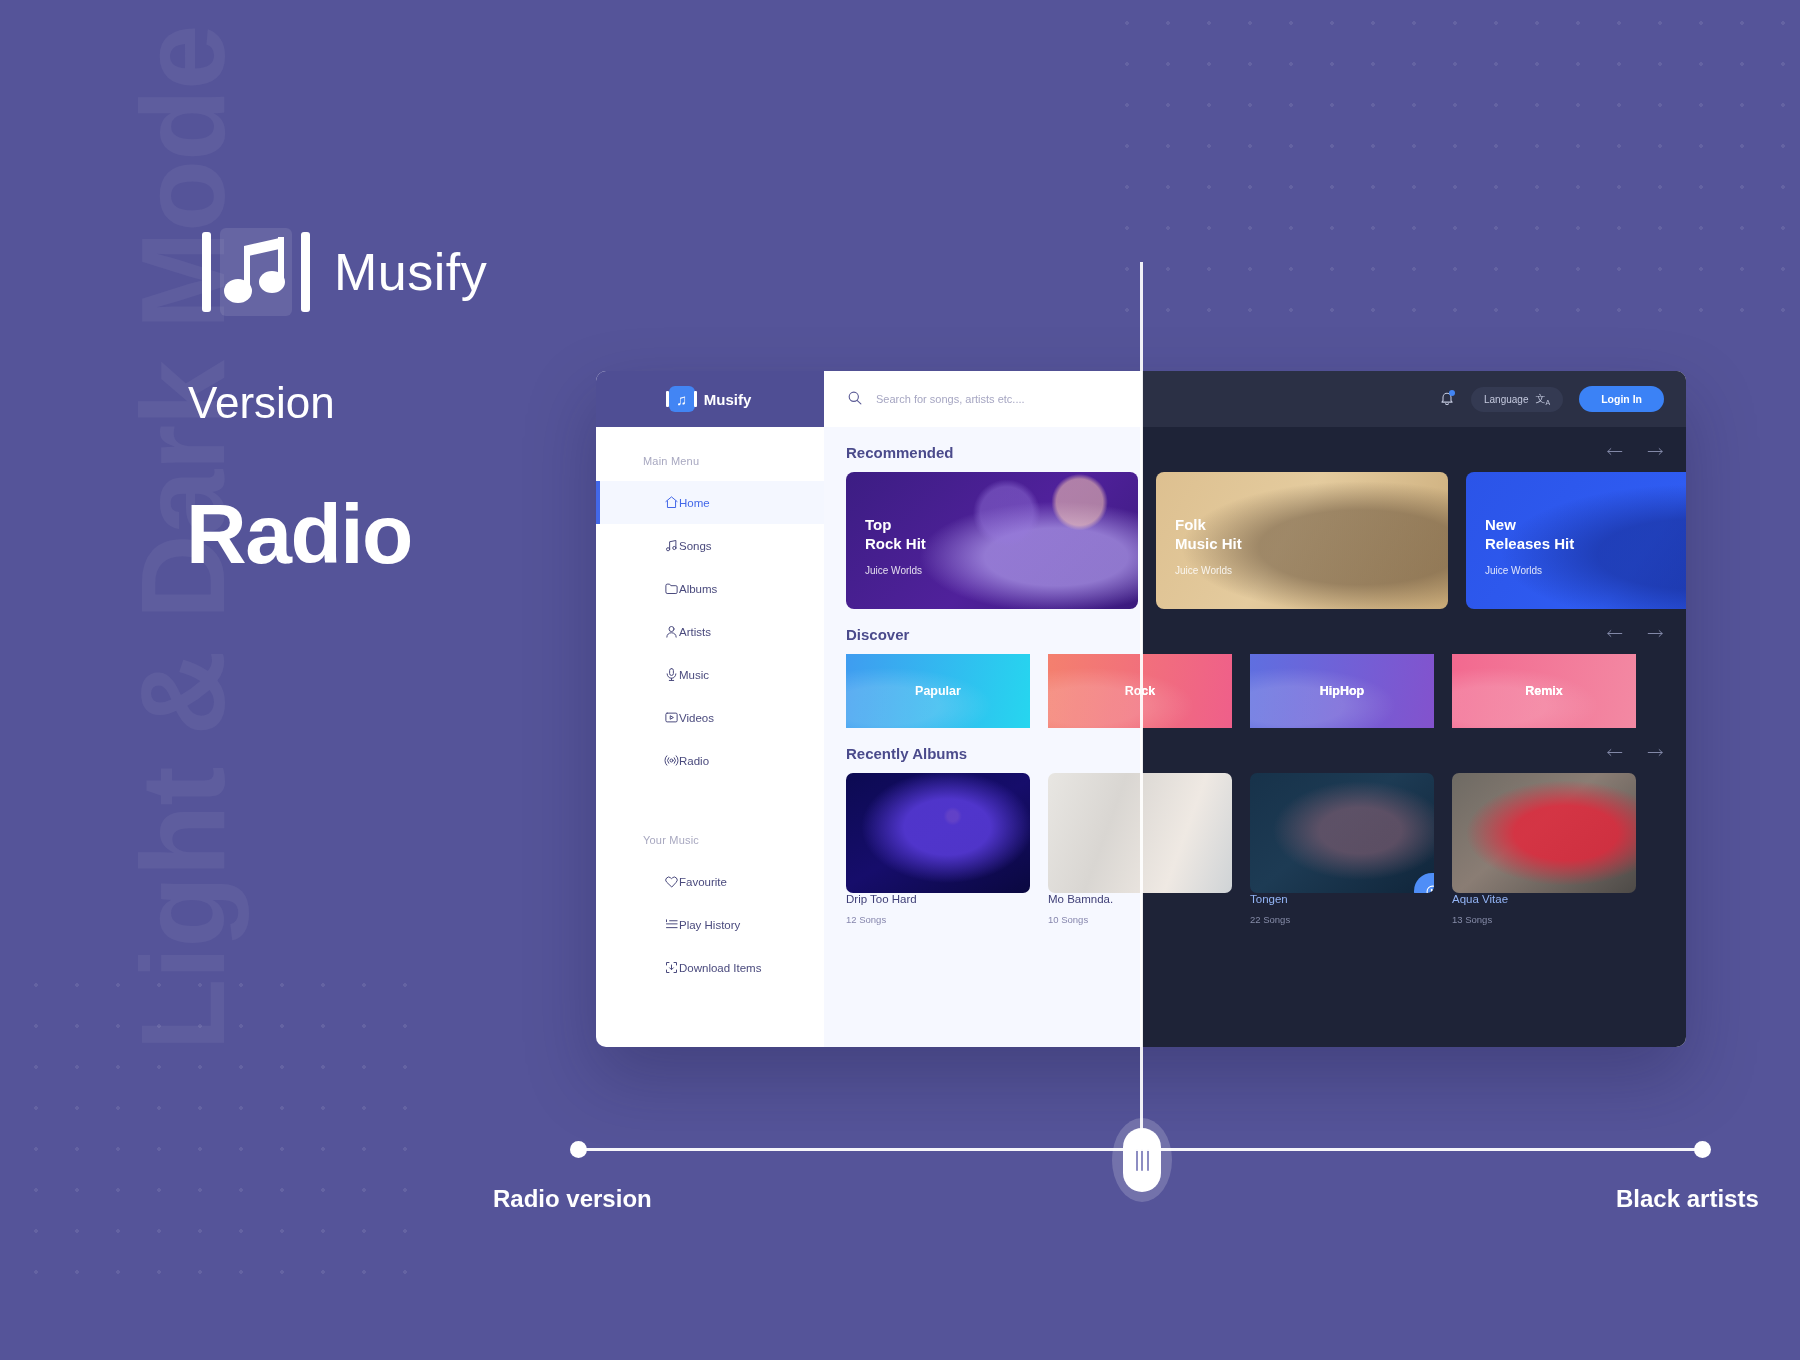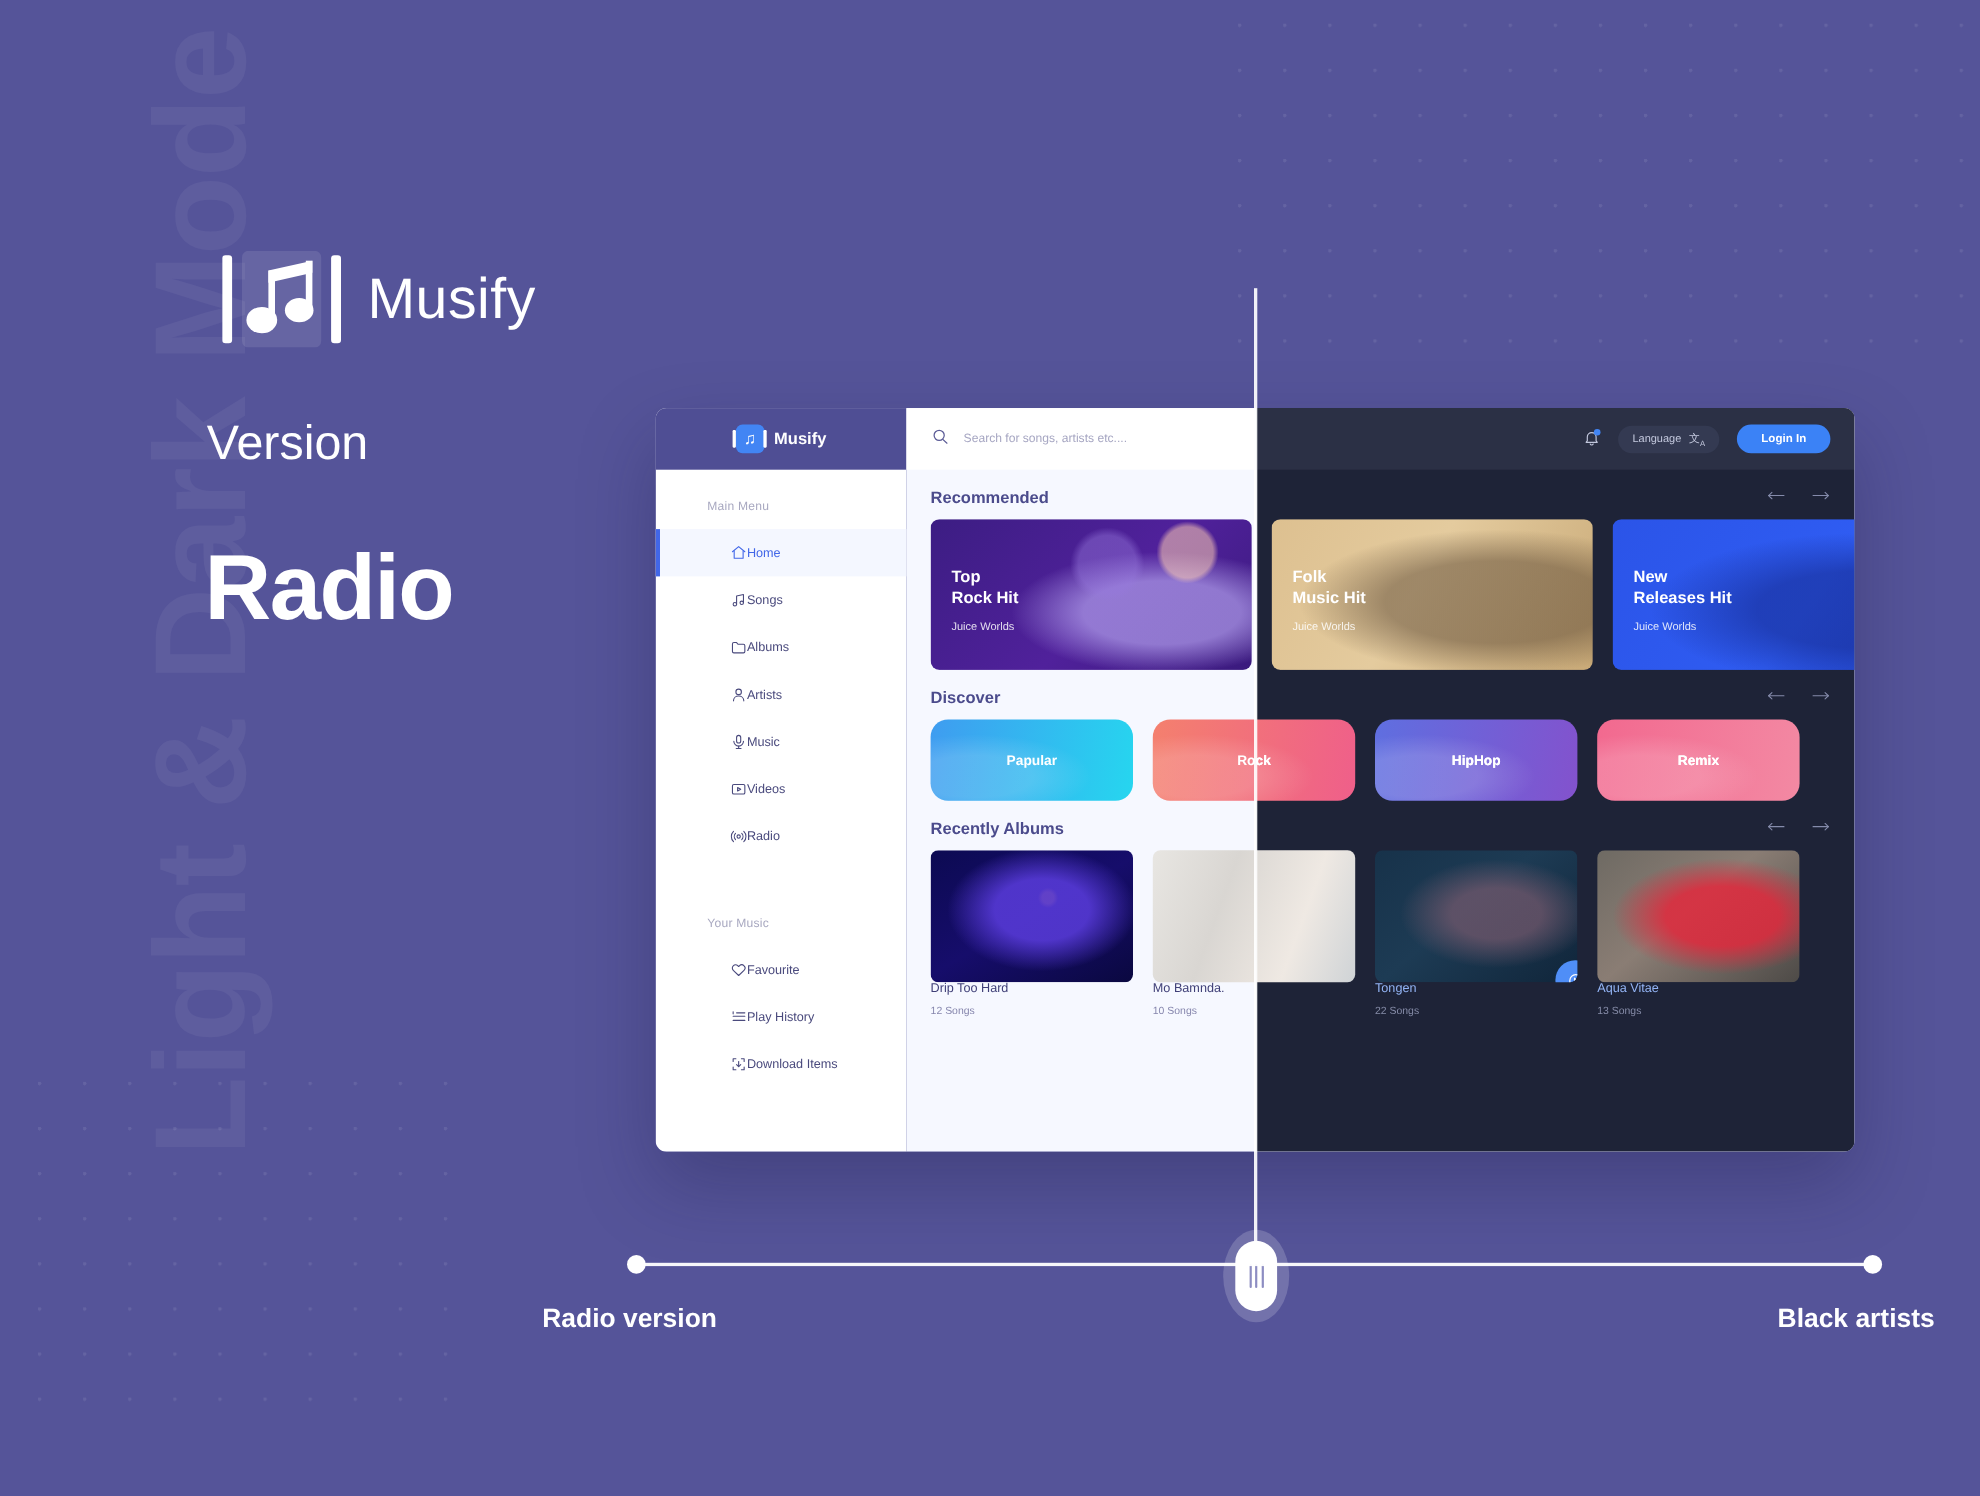--- a/index.html
+++ b/index.html
@@ -158,21 +158,21 @@
       linear-gradient(120deg,#ddc090 0%,#e4cb9e 45%,#c8a977 100%);
   }
   .c-new {
     background:
       radial-gradient(ellipse at 78% 60%, rgba(20,40,140,.55) 0 30%, transparent 60%),
       linear-gradient(125deg,#2b54e8 0%,#2f5cf2 60%,#2447cc 100%);
   }
 
   
   .disc-card {
-    width:184px; height:74px; border-radius:16px; flex:none;
+    width:184px; height:74px; border-radius:0; flex:none;
     display:flex; align-items:center; justify-content:center;
     color:#fff; font-size:12.5px; font-weight:600; cursor:pointer;
     position:relative; overflow:hidden;
   }
   .disc-card::after {
     content:""; position:absolute; inset:0;
     background:radial-gradient(ellipse at 22% 70%, rgba(255,255,255,.16) 0 26%, transparent 52%);
   }
   .disc-card span { position:relative; z-index:1; }
   .d-pop  { background:linear-gradient(100deg,#3f9cf0 0%,#26d6ef 100%); }

